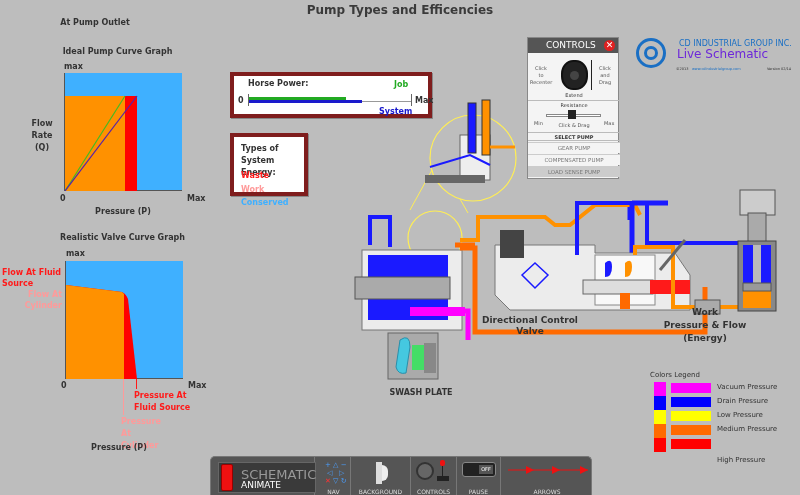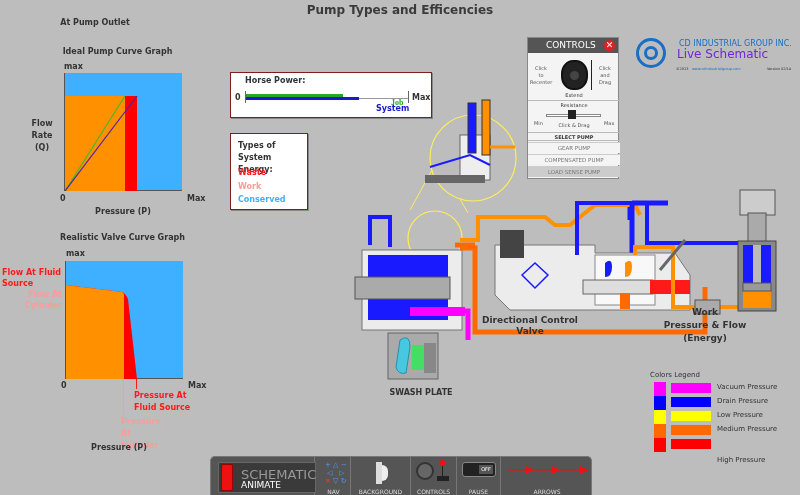--- a/index.html
+++ b/index.html
@@ -3,21 +3,21 @@
 <meta charset="utf-8">
 <style>
   * { box-sizing: border-box; margin: 0; padding: 0; }
   html, body { width: 800px; height: 495px; overflow: hidden; }
   body { background: #bdbdbd; font-family: "DejaVu Sans", sans-serif; position: relative; color: #333; }
   .abs { position: absolute; }
   .title { left: 0; width: 800px; top: 3px; text-align: center; font-size: 12px; font-weight: bold; color: #3a3a3a; }
   .lbl { font-size: 8px; font-weight: bold; color: #333; }
   .lbl-c { text-align: center; }
   .graph { background: #3fb0ff; border-left: 1px solid #555; border-bottom: 1px solid #555; }
-  .panel { background: #fff; border: 1px solid #7f1d1d; box-shadow: 1px 1px 0 #888; }
+  .panel { background: #fff; border: 4px solid #7f1d1d; box-shadow: 1px 1px 0 #888; }
   .ctrl { background: #f4f4f4; border: 1px solid #888; }
   .ctrl-head { background: #555; color: #fff; font-size: 9px; height: 15px; line-height: 15px; padding-left: 18px; }
   .ctrl-sec { font-size: 5px; color: #555; text-align: center; }
   .btn-opt { font-size: 5.5px; color: #777; text-align: center; border-top: 1px solid #ccc; height: 11px; line-height: 11px; background: #f4f4f4; }
   .legend-row { font-size: 7px; color: #333; height: 12px; line-height: 11px; }
   .toolbar { left: 210px; top: 456px; width: 382px; height: 39px; background: #555; border-radius: 5px 5px 0 0; border: 1px solid #777; border-bottom: none; }
   .tb-sec { position: absolute; top: 0; height: 39px; border-right: 1px solid #777; }
   .tb-lbl { position: absolute; bottom: 1px; left: 0; width: 100%; text-align: center; color: #ddd; font-size: 6px; }
 </style>
 </head>
@@ -60,30 +60,30 @@
 <div class="abs" style="left:136px;top:379px;width:1px;height:10px;background:#ff1a1a;"></div>
 <div class="abs" style="left:123px;top:379px;width:1px;height:36px;background:#ff9a9a;"></div>
 <div class="abs lbl" style="left:134px;top:390px;color:#ff1a1a;width:60px;line-height:12px;">Pressure At Fluid Source</div>
 <div class="abs lbl" style="left:121px;top:416px;color:#ff9a9a;width:50px;line-height:12px;">Pressure At Cylinder</div>
 <div class="abs lbl lbl-c" style="left:60px;top:443px;width:118px;">Pressure (P)</div>
 
 <div class="abs panel" style="left:230px;top:72px;width:202px;height:46px;">
   <div class="abs lbl" style="left:14px;top:3px;">Horse Power:</div>
   <div class="abs lbl" style="left:4px;top:20px;">0</div>
   <div class="abs lbl" style="left:181px;top:20px;">Max</div>
-  <div class="abs lbl" style="left:160px;top:25px;color:#22aa22;font-family:Liberation Serif, serif;">Job</div>
+  <div class="abs lbl" style="left:160px;top:4px;color:#22aa22;">Job</div>
   <div class="abs lbl" style="left:145px;top:31px;color:#1a1acc;">System</div>
   <div class="abs" style="left:14px;top:18px;width:1px;height:12px;background:#666;"></div>
   <div class="abs" style="left:177px;top:18px;width:1px;height:12px;background:#666;"></div>
   <div class="abs" style="left:15px;top:25px;width:162px;height:1px;background:#999;"></div>
   <div class="abs" id="hp-job-bar" style="left: 15px; top: 21px; height: 3px; background: rgb(34, 170, 34); width: 97.2px;"></div>
   <div class="abs" id="hp-sys-bar" style="left: 15px; top: 24px; height: 3px; background: rgb(26, 26, 204); width: 113.4px;"></div>
 </div>
 
-<div class="abs panel" style="left:230px;top:133px;width:78px;height:77px;text-decoration:underline;">
+<div class="abs panel" style="left:230px;top:133px;width:78px;height:63px;text-decoration:underline;">
   <div class="abs lbl" style="left:7px;top:6px;line-height:12px;">
     <div>Types of</div>
     <div>System Energy:</div>
   </div>
   <div class="abs lbl" style="left:7px;top:34px;color:#ff1a1a;">Waste</div>
   <div class="abs lbl" style="left:7px;top:48px;color:#ff9a9a;">Work</div>
   <div class="abs lbl" style="left:7px;top:61px;color:#3fb0ff;">Conserved</div>
 </div>
 
 <svg class="abs" style="left:350px;top:95px;" width="430" height="310">

